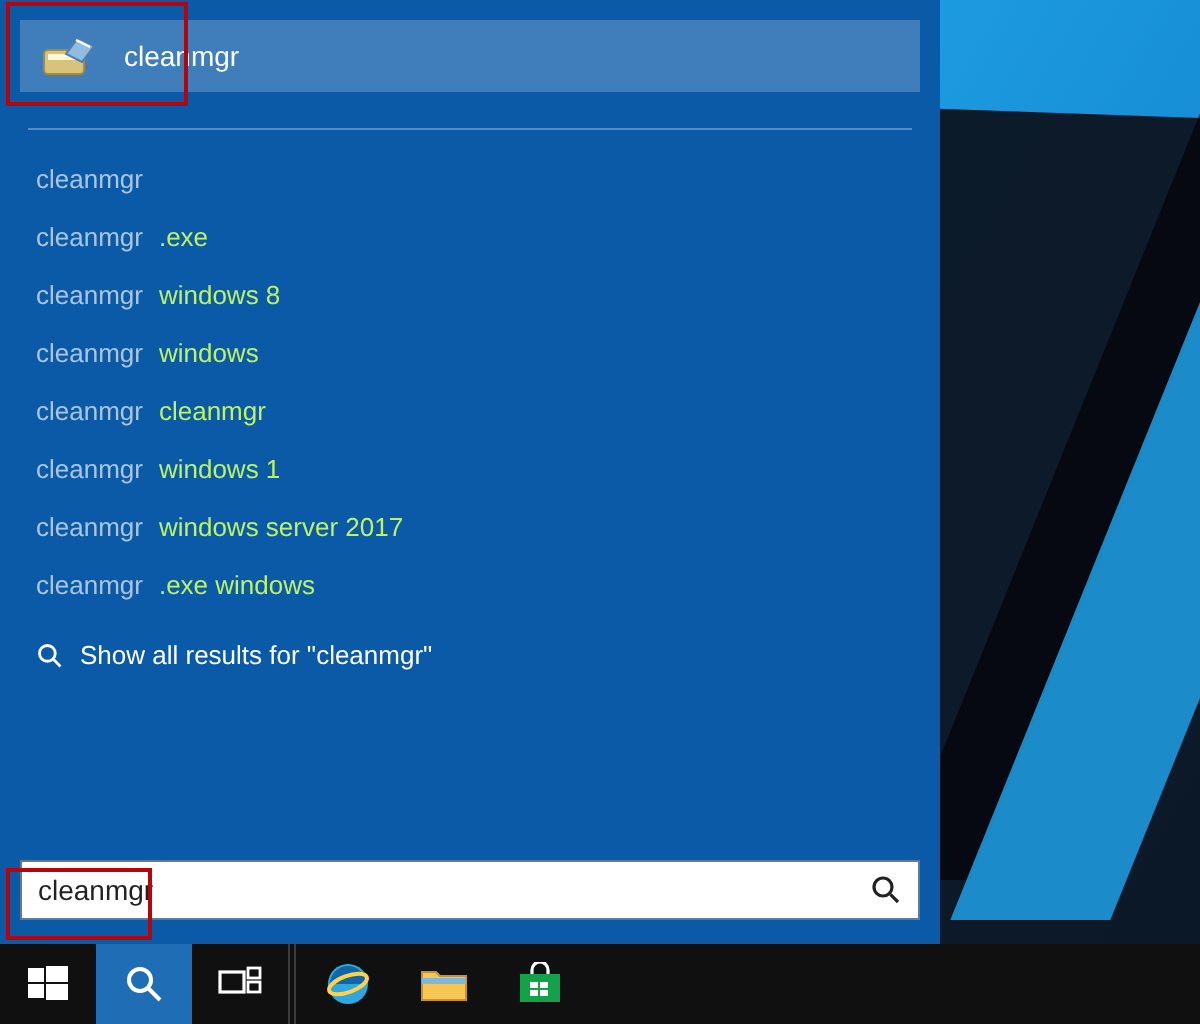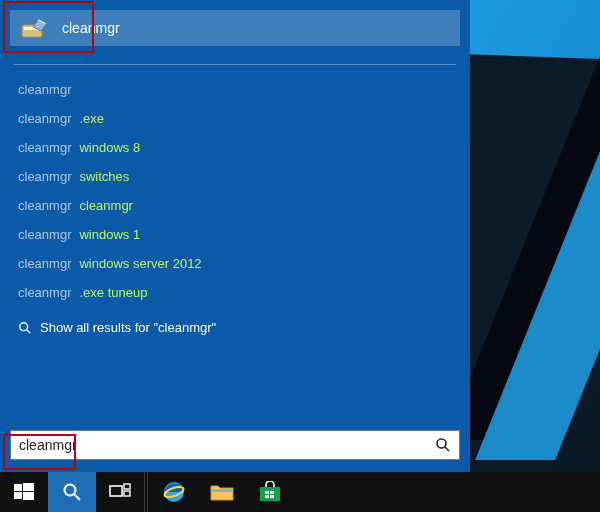--- a/index.html
+++ b/index.html
@@ -110,37 +110,37 @@
       <div class="suggestion">
         <span class="prefix">cleanmgr</span>
           <span class="rest">.exe</span>
       </div>
       <div class="suggestion">
         <span class="prefix">cleanmgr</span>
           <span class="rest"> windows 8</span>
       </div>
       <div class="suggestion">
         <span class="prefix">cleanmgr</span>
-          <span class="rest"> switches</span>
+          <span class="rest"> windows</span>
       </div>
       <div class="suggestion">
         <span class="prefix">cleanmgr</span>
           <span class="rest"> cleanmgr</span>
       </div>
       <div class="suggestion">
         <span class="prefix">cleanmgr</span>
           <span class="rest"> windows 1</span>
       </div>
       <div class="suggestion">
         <span class="prefix">cleanmgr</span>
-          <span class="rest"> windows server 2012</span>
-      </div>
-      <div class="suggestion">
-        <span class="prefix">cleanmgr</span>
-          <span class="rest">.exe tuneup</span>
+          <span class="rest"> windows server 2017</span>
+      </div>
+      <div class="suggestion">
+        <span class="prefix">cleanmgr</span>
+          <span class="rest">.exe windows</span>
       </div>
 
       <div class="show-all">
         <span>
           <svg width="14" height="14" viewBox="0 0 16 16">
               <circle cx="6.5" cy="6.5" r="4.5" fill="none" stroke="#fff" stroke-width="1.6"></circle>
               <line x1="10.2" y1="10.2" x2="14" y2="14" stroke="#fff" stroke-width="1.6"></line>
             </svg>
         </span>
         <span>

